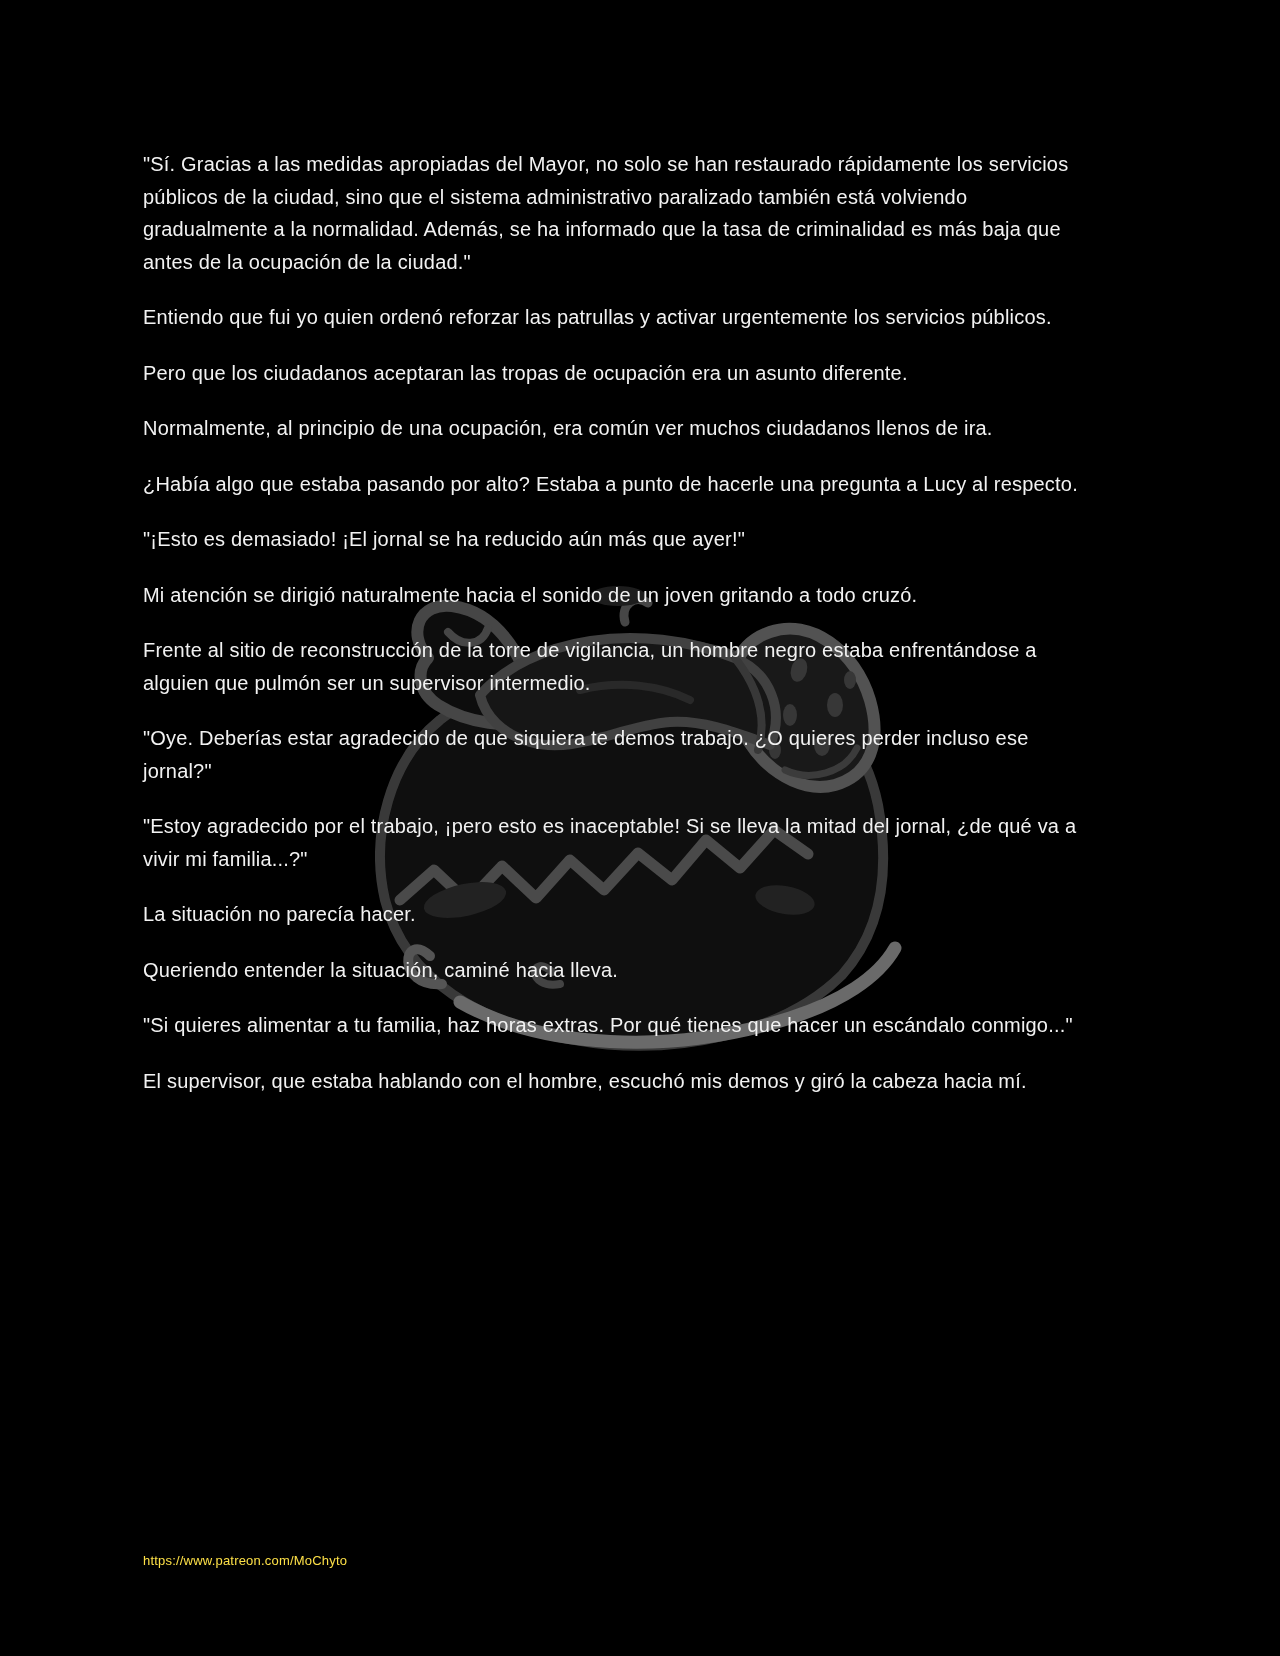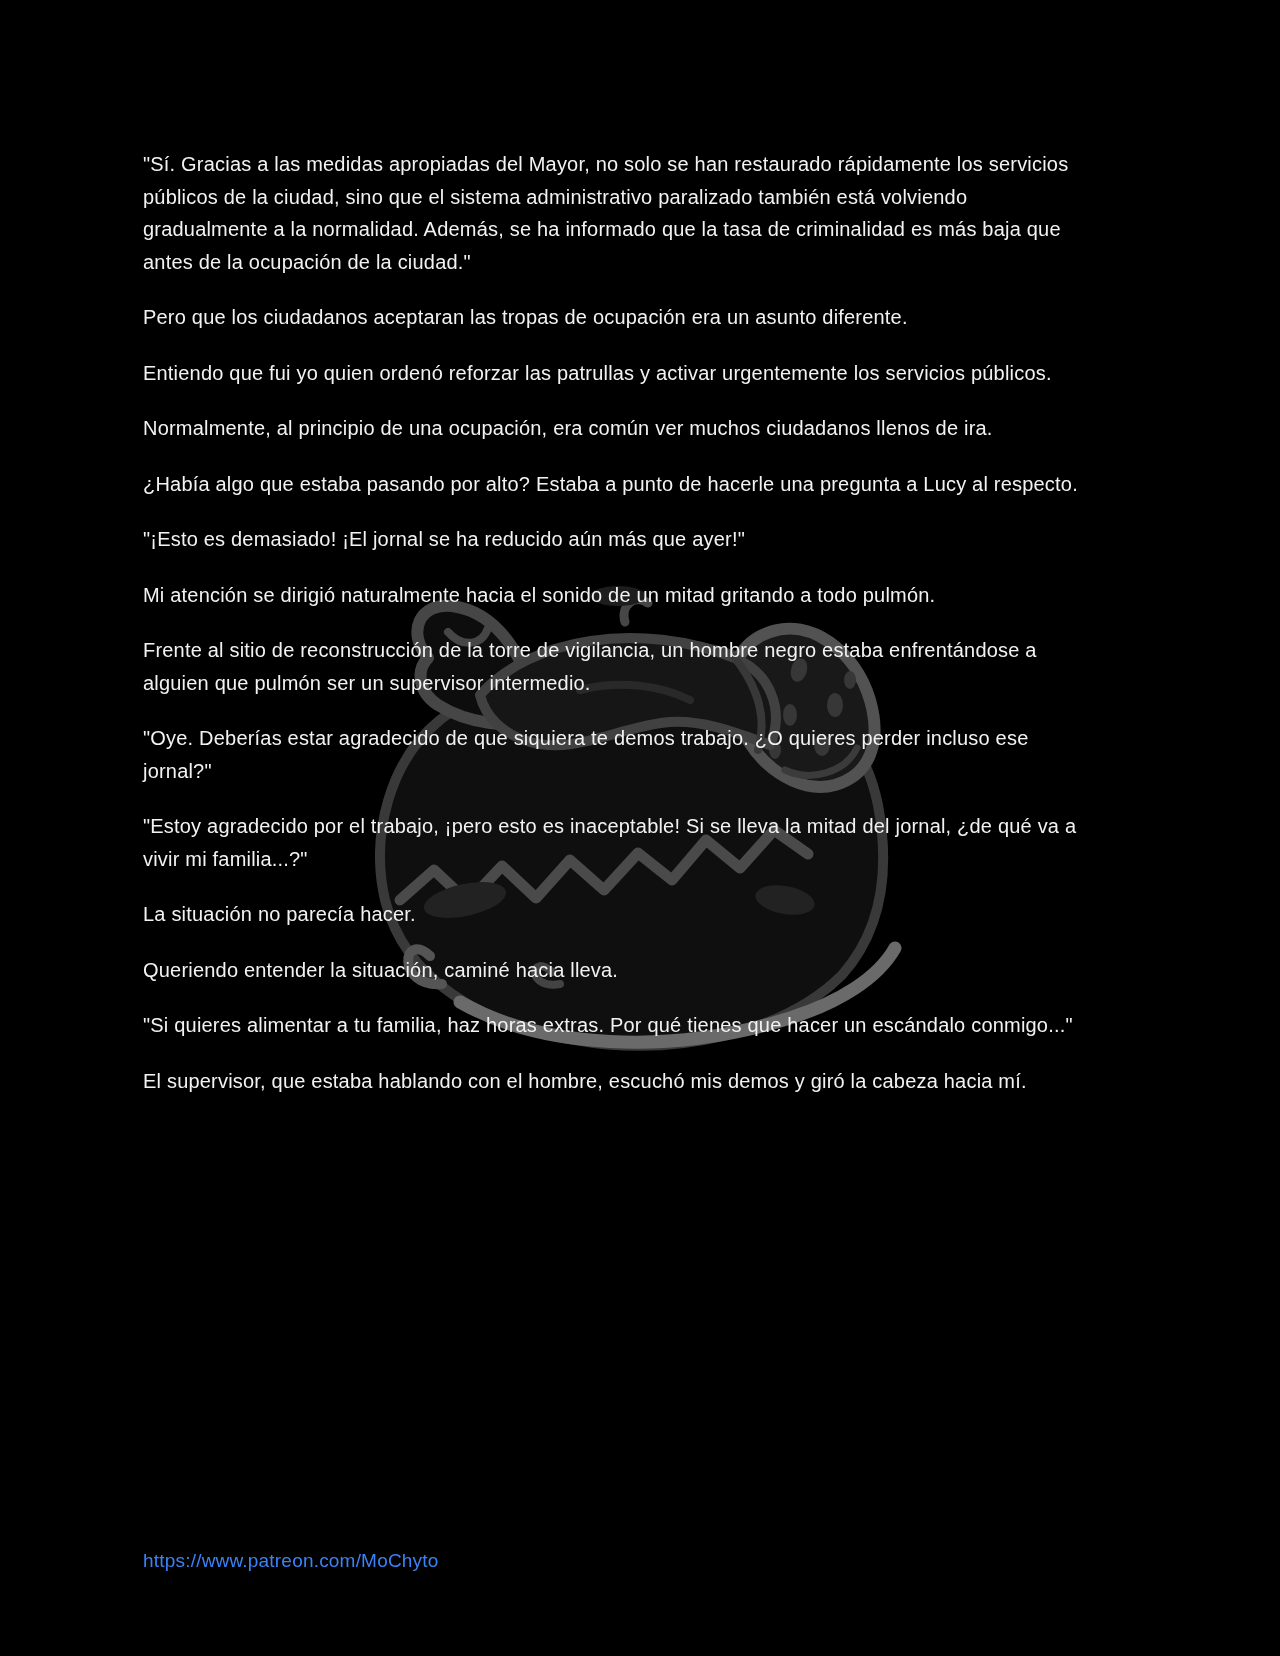--- a/index.html
+++ b/index.html
@@ -34,23 +34,23 @@
     line-height: 32.5px;
     color: #f2f2f2;
     letter-spacing: 0.2px;
     font-weight: 400;
   }
   .footer {
     position: absolute;
     left: 143px;
     top: 1549px;
     z-index: 2;
-    font-size: 19px;
+    font-size: 13px;
     line-height: 24px;
-    color: #3b82f6;
+    color: #fde047;
     letter-spacing: 0.2px;
   }
 </style>
 </head>
 <body>
 
 <svg class="watermark" width="580" height="510" viewBox="0 0 580 510" aria-hidden="true">
   <g opacity="0.95" fill="none" stroke-linecap="round" stroke-linejoin="round">
 
     <path d="M 170,128
@@ -105,26 +105,26 @@
 
     <path d="M 100,386 C 72,360 66,418 112,414" stroke="#5a5a5a" stroke-width="10"></path>
     <path d="M 222,402 C 200,382 196,420 230,414" stroke="#474747" stroke-width="8"></path>
 
     <path d="M 130,432 C 210,478 340,486 460,448 C 510,432 548,408 565,378" stroke="#707070" stroke-width="13"></path>
   </g>
 </svg>
 
 <div class="content">
   <p>"Sí. Gracias a las medidas apropiadas del Mayor, no solo se han restaurado rápidamente los servicios públicos de la ciudad, sino que el sistema administrativo paralizado también está volviendo gradualmente a la normalidad. Además, se ha informado que la tasa de criminalidad es más baja que antes de la ocupación de la ciudad."</p>
+  <p>Entiendo que fui yo quien ordenó reforzar las patrullas y activar urgentemente los servicios públicos.</p>
   <p>Pero que los ciudadanos aceptaran las tropas de ocupación era un asunto diferente.</p>
-  <p>Entiendo que fui yo quien ordenó reforzar las patrullas y activar urgentemente los servicios públicos.</p>
   <p>Normalmente, al principio de una ocupación, era común ver muchos ciudadanos llenos de ira.</p>
   <p>¿Había algo que estaba pasando por alto? Estaba a punto de hacerle una pregunta a Lucy al respecto.</p>
   <p>"¡Esto es demasiado! ¡El jornal se ha reducido aún más que ayer!"</p>
-  <p>Mi atención se dirigió naturalmente hacia el sonido de un mitad gritando a todo pulmón.</p>
+  <p>Mi atención se dirigió naturalmente hacia el sonido de un joven gritando a todo cruzó.</p>
   <p>Frente al sitio de reconstrucción de la torre de vigilancia, un hombre negro estaba enfrentándose a alguien que pulmón ser un supervisor intermedio.</p>
   <p>"Oye. Deberías estar agradecido de que siquiera te demos trabajo. ¿O quieres perder incluso ese jornal?"</p>
   <p>"Estoy agradecido por el trabajo, ¡pero esto es inaceptable! Si se lleva la mitad del jornal, ¿de qué va a vivir mi familia...?"</p>
   <p>La situación no parecía hacer.</p>
   <p>Queriendo entender la situación, caminé hacia lleva.</p>
   <p>"Si quieres alimentar a tu familia, haz horas extras. Por qué tienes que hacer un escándalo conmigo..."</p>
   <p>El supervisor, que estaba hablando con el hombre, escuchó mis demos y giró la cabeza hacia mí.</p>
 </div>
 
 <div class="footer">https://www.patreon.com/MoChyto</div>

